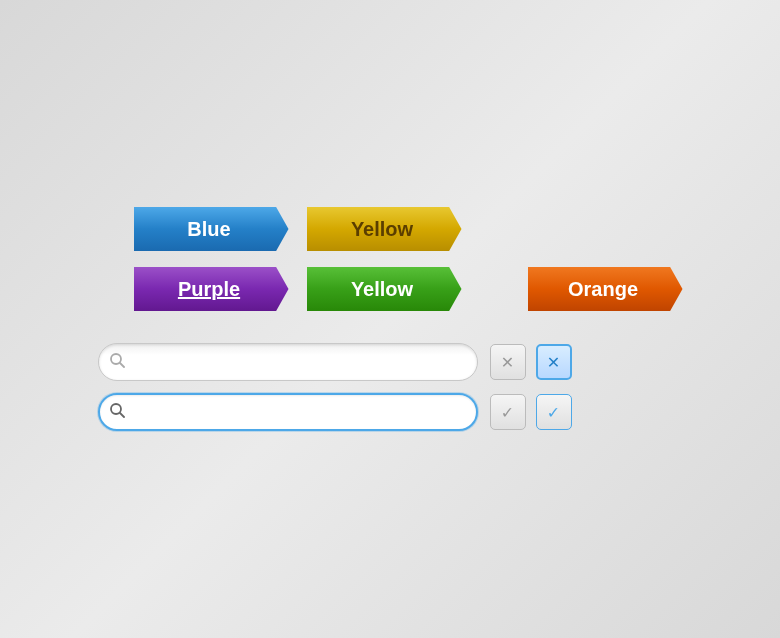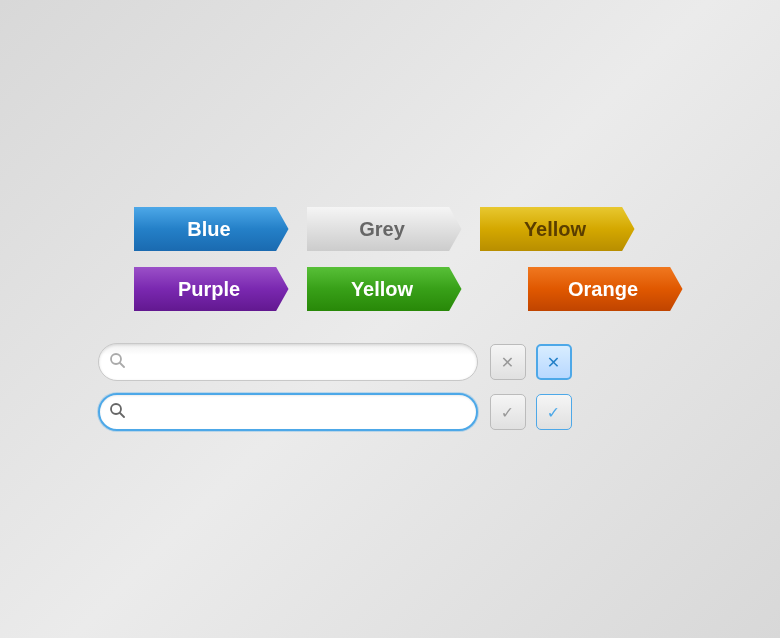--- a/index.html
+++ b/index.html
@@ -57,20 +57,21 @@
       color: #666;
     }
 
     .arrow-btn.yellow {
       background: linear-gradient(180deg, #e8c830 0%, #d4a800 50%, #b88e00 100%);
       color: #5a3e00;
     }
 
     .arrow-btn.purple {
       background: linear-gradient(180deg, #9b50c8 0%, #7a28b0 50%, #621890 100%);
+      text-decoration: underline;
     }
 
     .arrow-btn.green {
       background: linear-gradient(180deg, #58c038 0%, #38a018 50%, #288808 100%);
     }
 
     .arrow-btn.orange {
       background: linear-gradient(180deg, #f07820 0%, #e05800 50%, #c04400 100%);
       margin-left: 48px;
     }
@@ -156,23 +157,20 @@
   </style>
 </head>
 <body>
 
 <div class="container">
 
   <div class="button-row">
     <button class="arrow-btn blue">
       <span>Blue</span>
     </button>
-    <button class="arrow-btn grey">
-      <span>Grey</span>
-    </button>
     <button class="arrow-btn yellow">
       <span>Yellow</span>
     </button>
   </div>
 
   <div class="button-row">
     <button class="arrow-btn purple">
       <span>Purple</span>
     </button>
     <button class="arrow-btn green">

